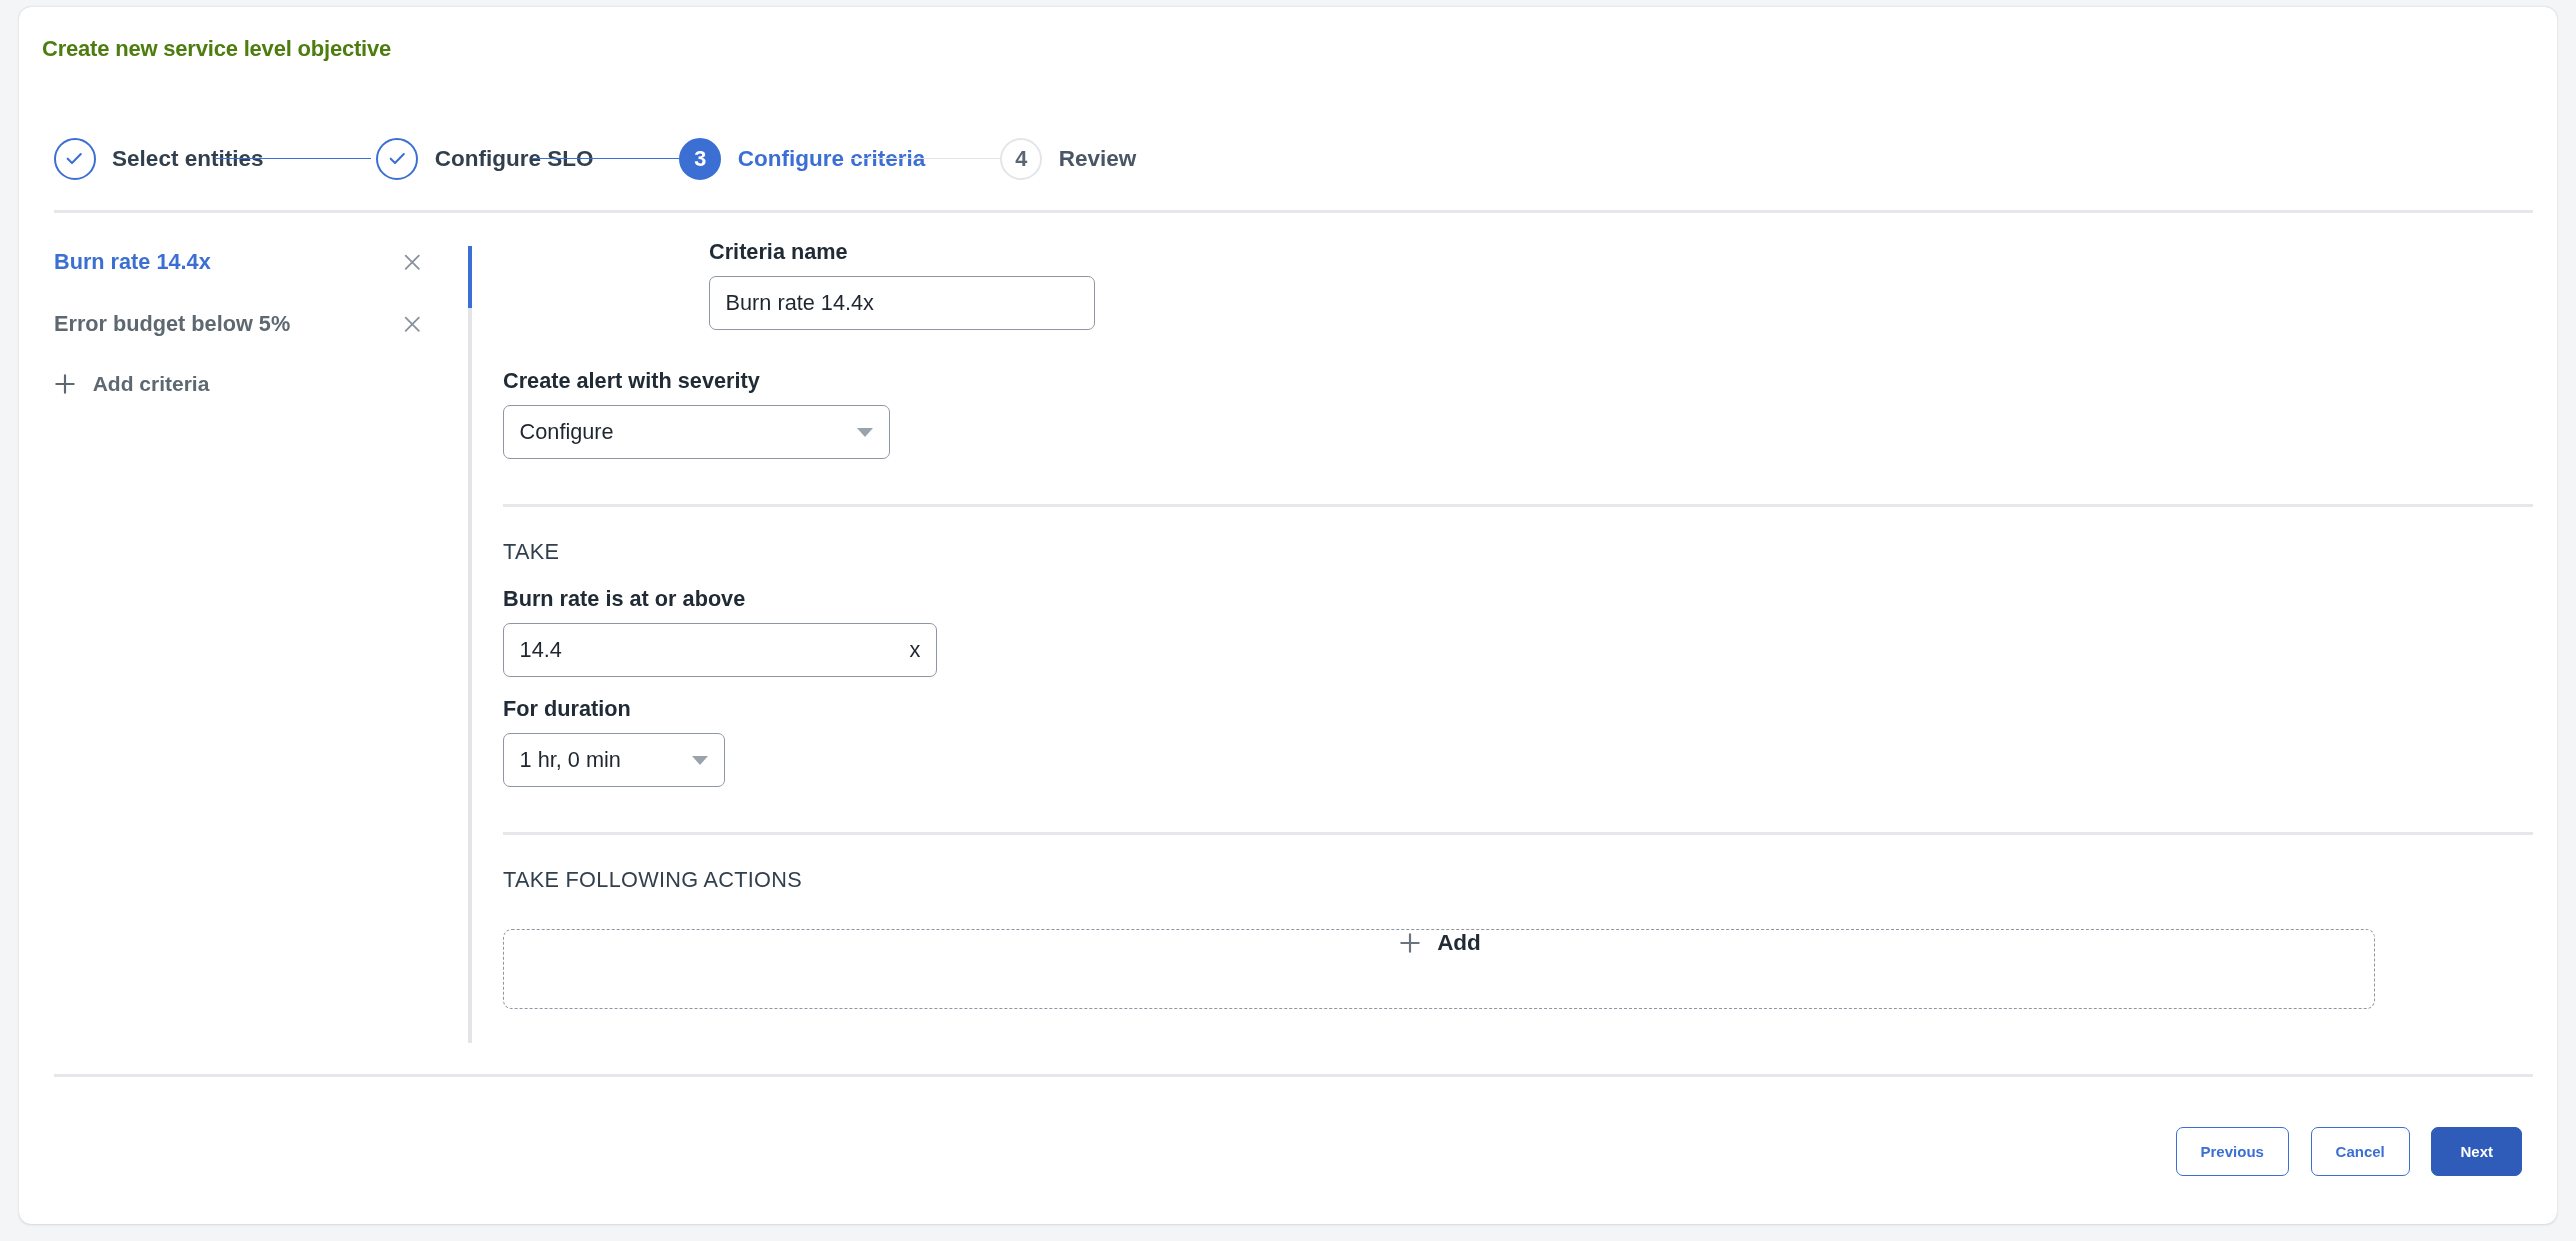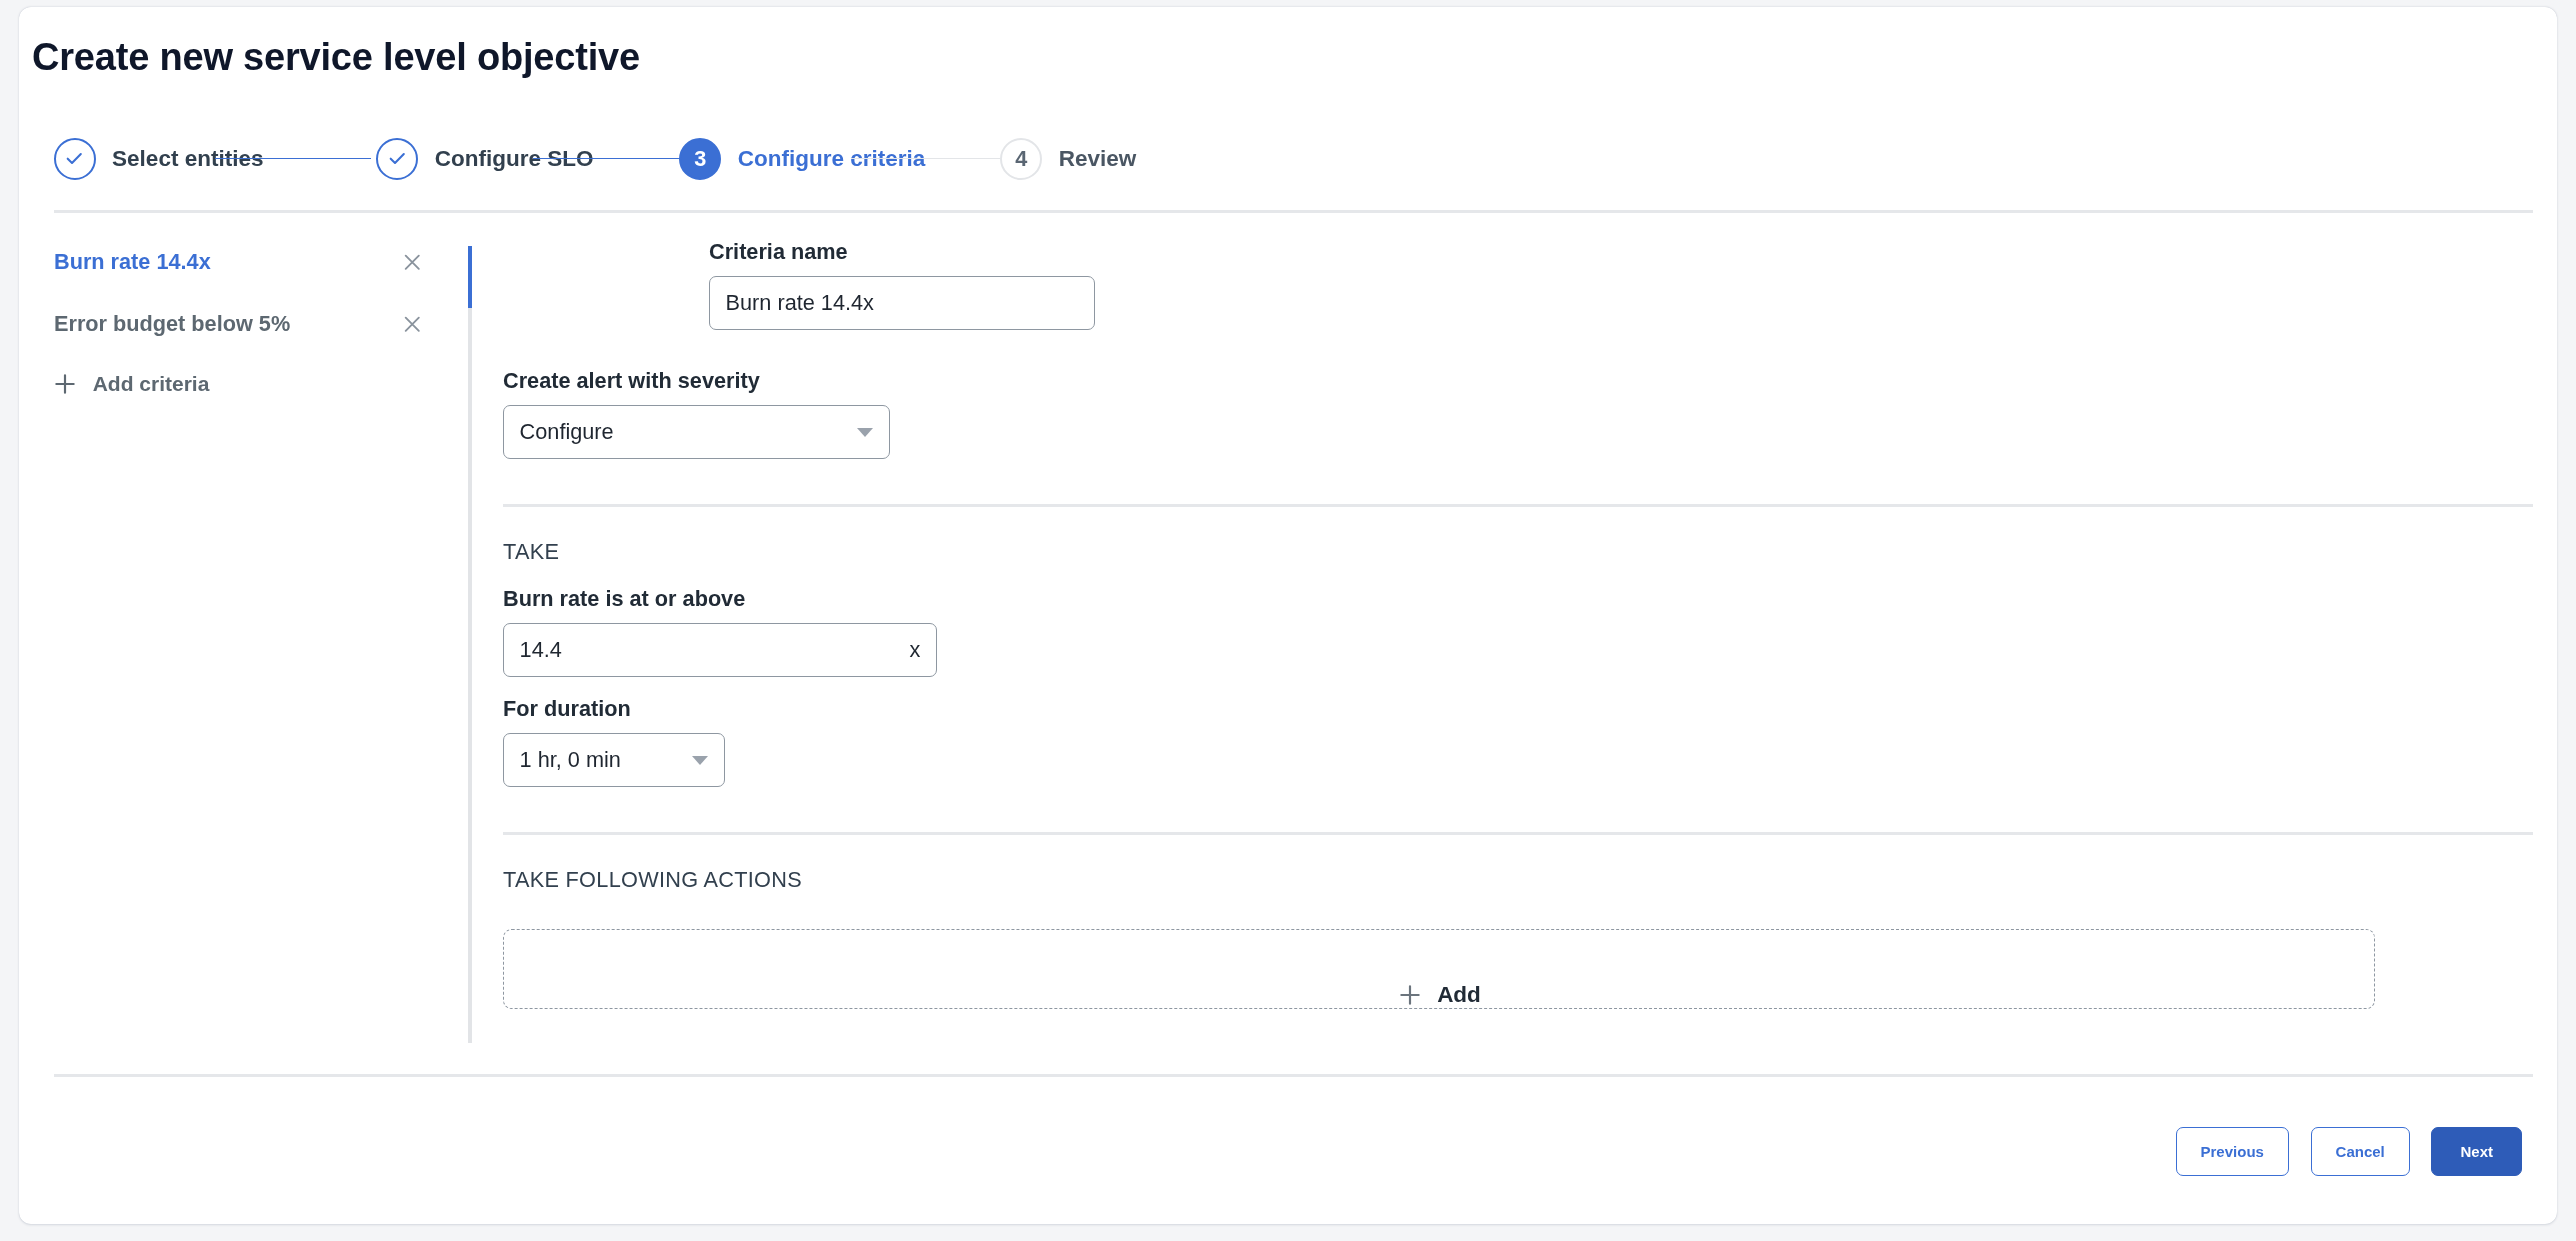--- a/index.html
+++ b/index.html
@@ -24,25 +24,25 @@
     background: #ffffff;
     border-radius: 12px;
     box-shadow: 0 0.9px 2.6px rgba(9,30,66,0.13), 0 0 0.9px rgba(9,30,66,0.18);
     box-sizing: border-box;
     overflow: hidden;
   }
 
   
   .page-title {
     position: absolute;
-    left: 13px;
+    left: 23px;
     top: 29px;
-    font-size: 38px;
-    font-weight: 700;
-    color: #0f172a;
+    font-size: 22px;
+    font-weight: 700;
+    color: #4d7c0f;
     letter-spacing: -0.2px;
   }
 
   
   .stepper {
     position: absolute;
     left: 17.3px;
     top: 121px;
     width: 2479px;
     height: 61px;
@@ -230,21 +230,21 @@
     background: #e5e7ea;
     width: 2030px;
   }
 
   .add-box {
     box-sizing: border-box;
     height: 80px;
     border: 1.7px dashed #8e97a1;
     border-radius: 8.7px;
     display: flex;
-    align-items: flex-end;
+    align-items: flex-start;
     justify-content: center;
     cursor: pointer;
   }
   .add-box .plus { margin-right: 14px; display:flex; }
   .add-box-label {
     font-size: 22.5px;
     font-weight: 700;
     color: #212b36;
   }
 

